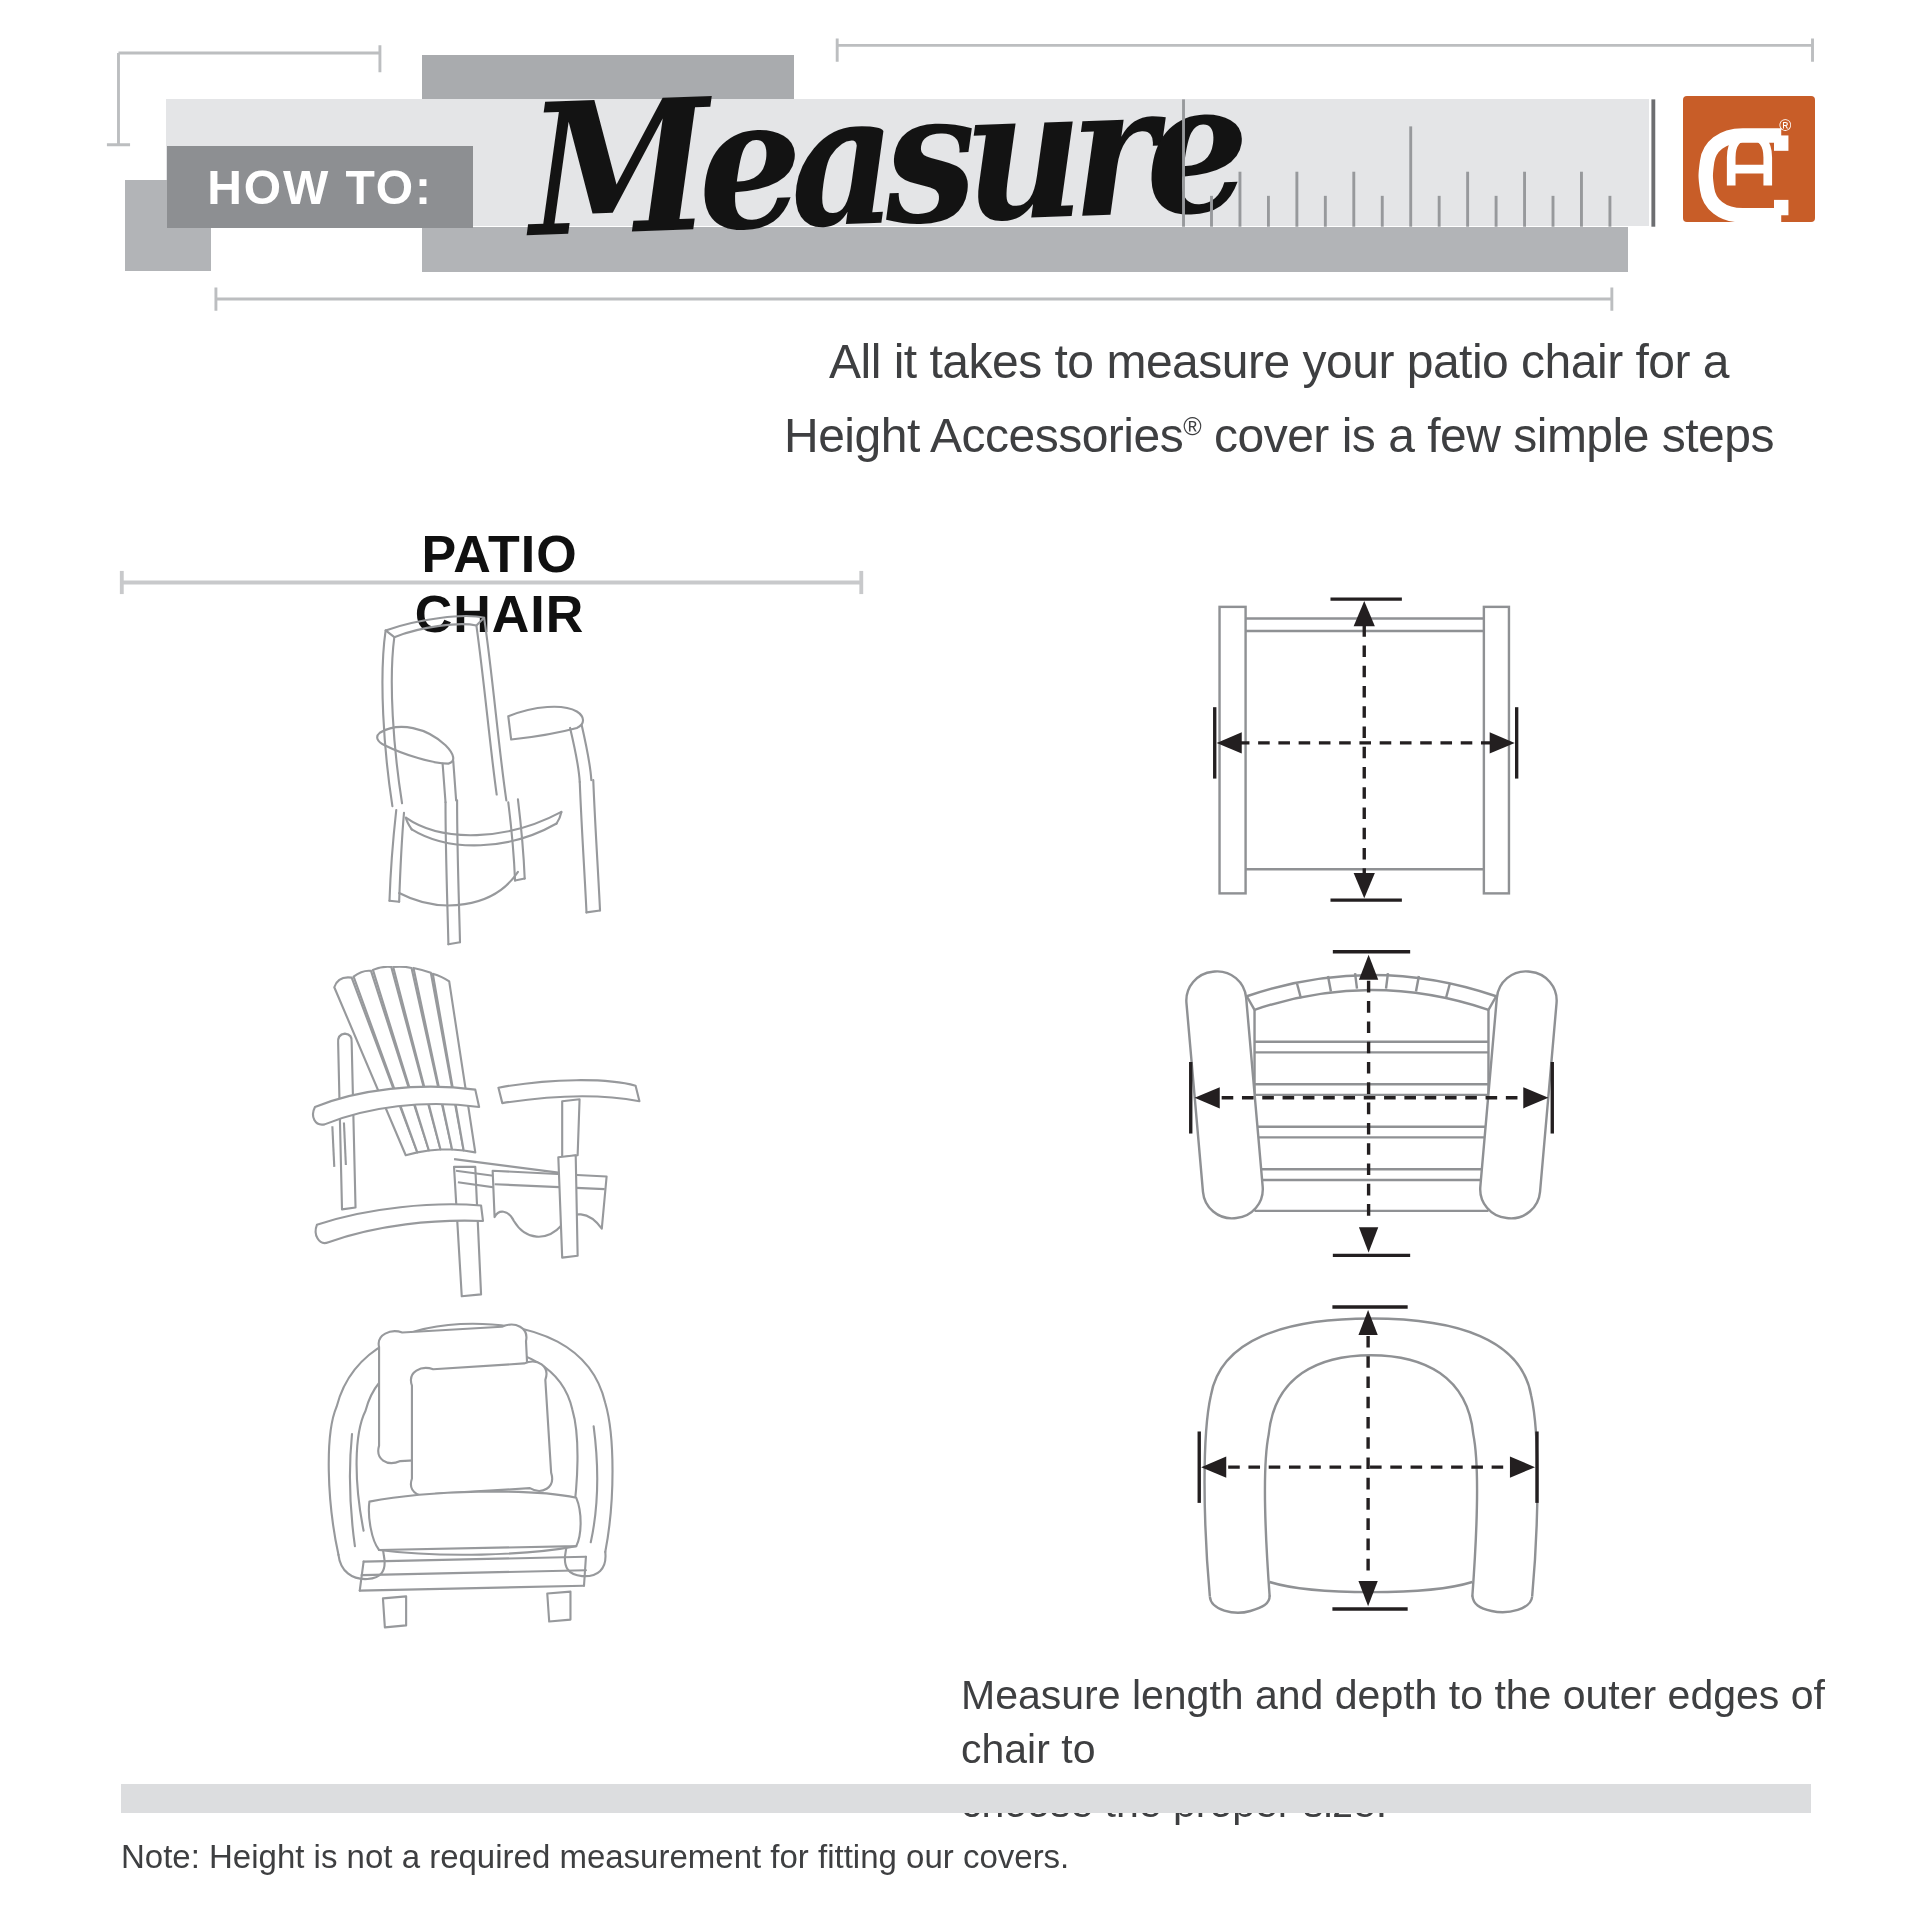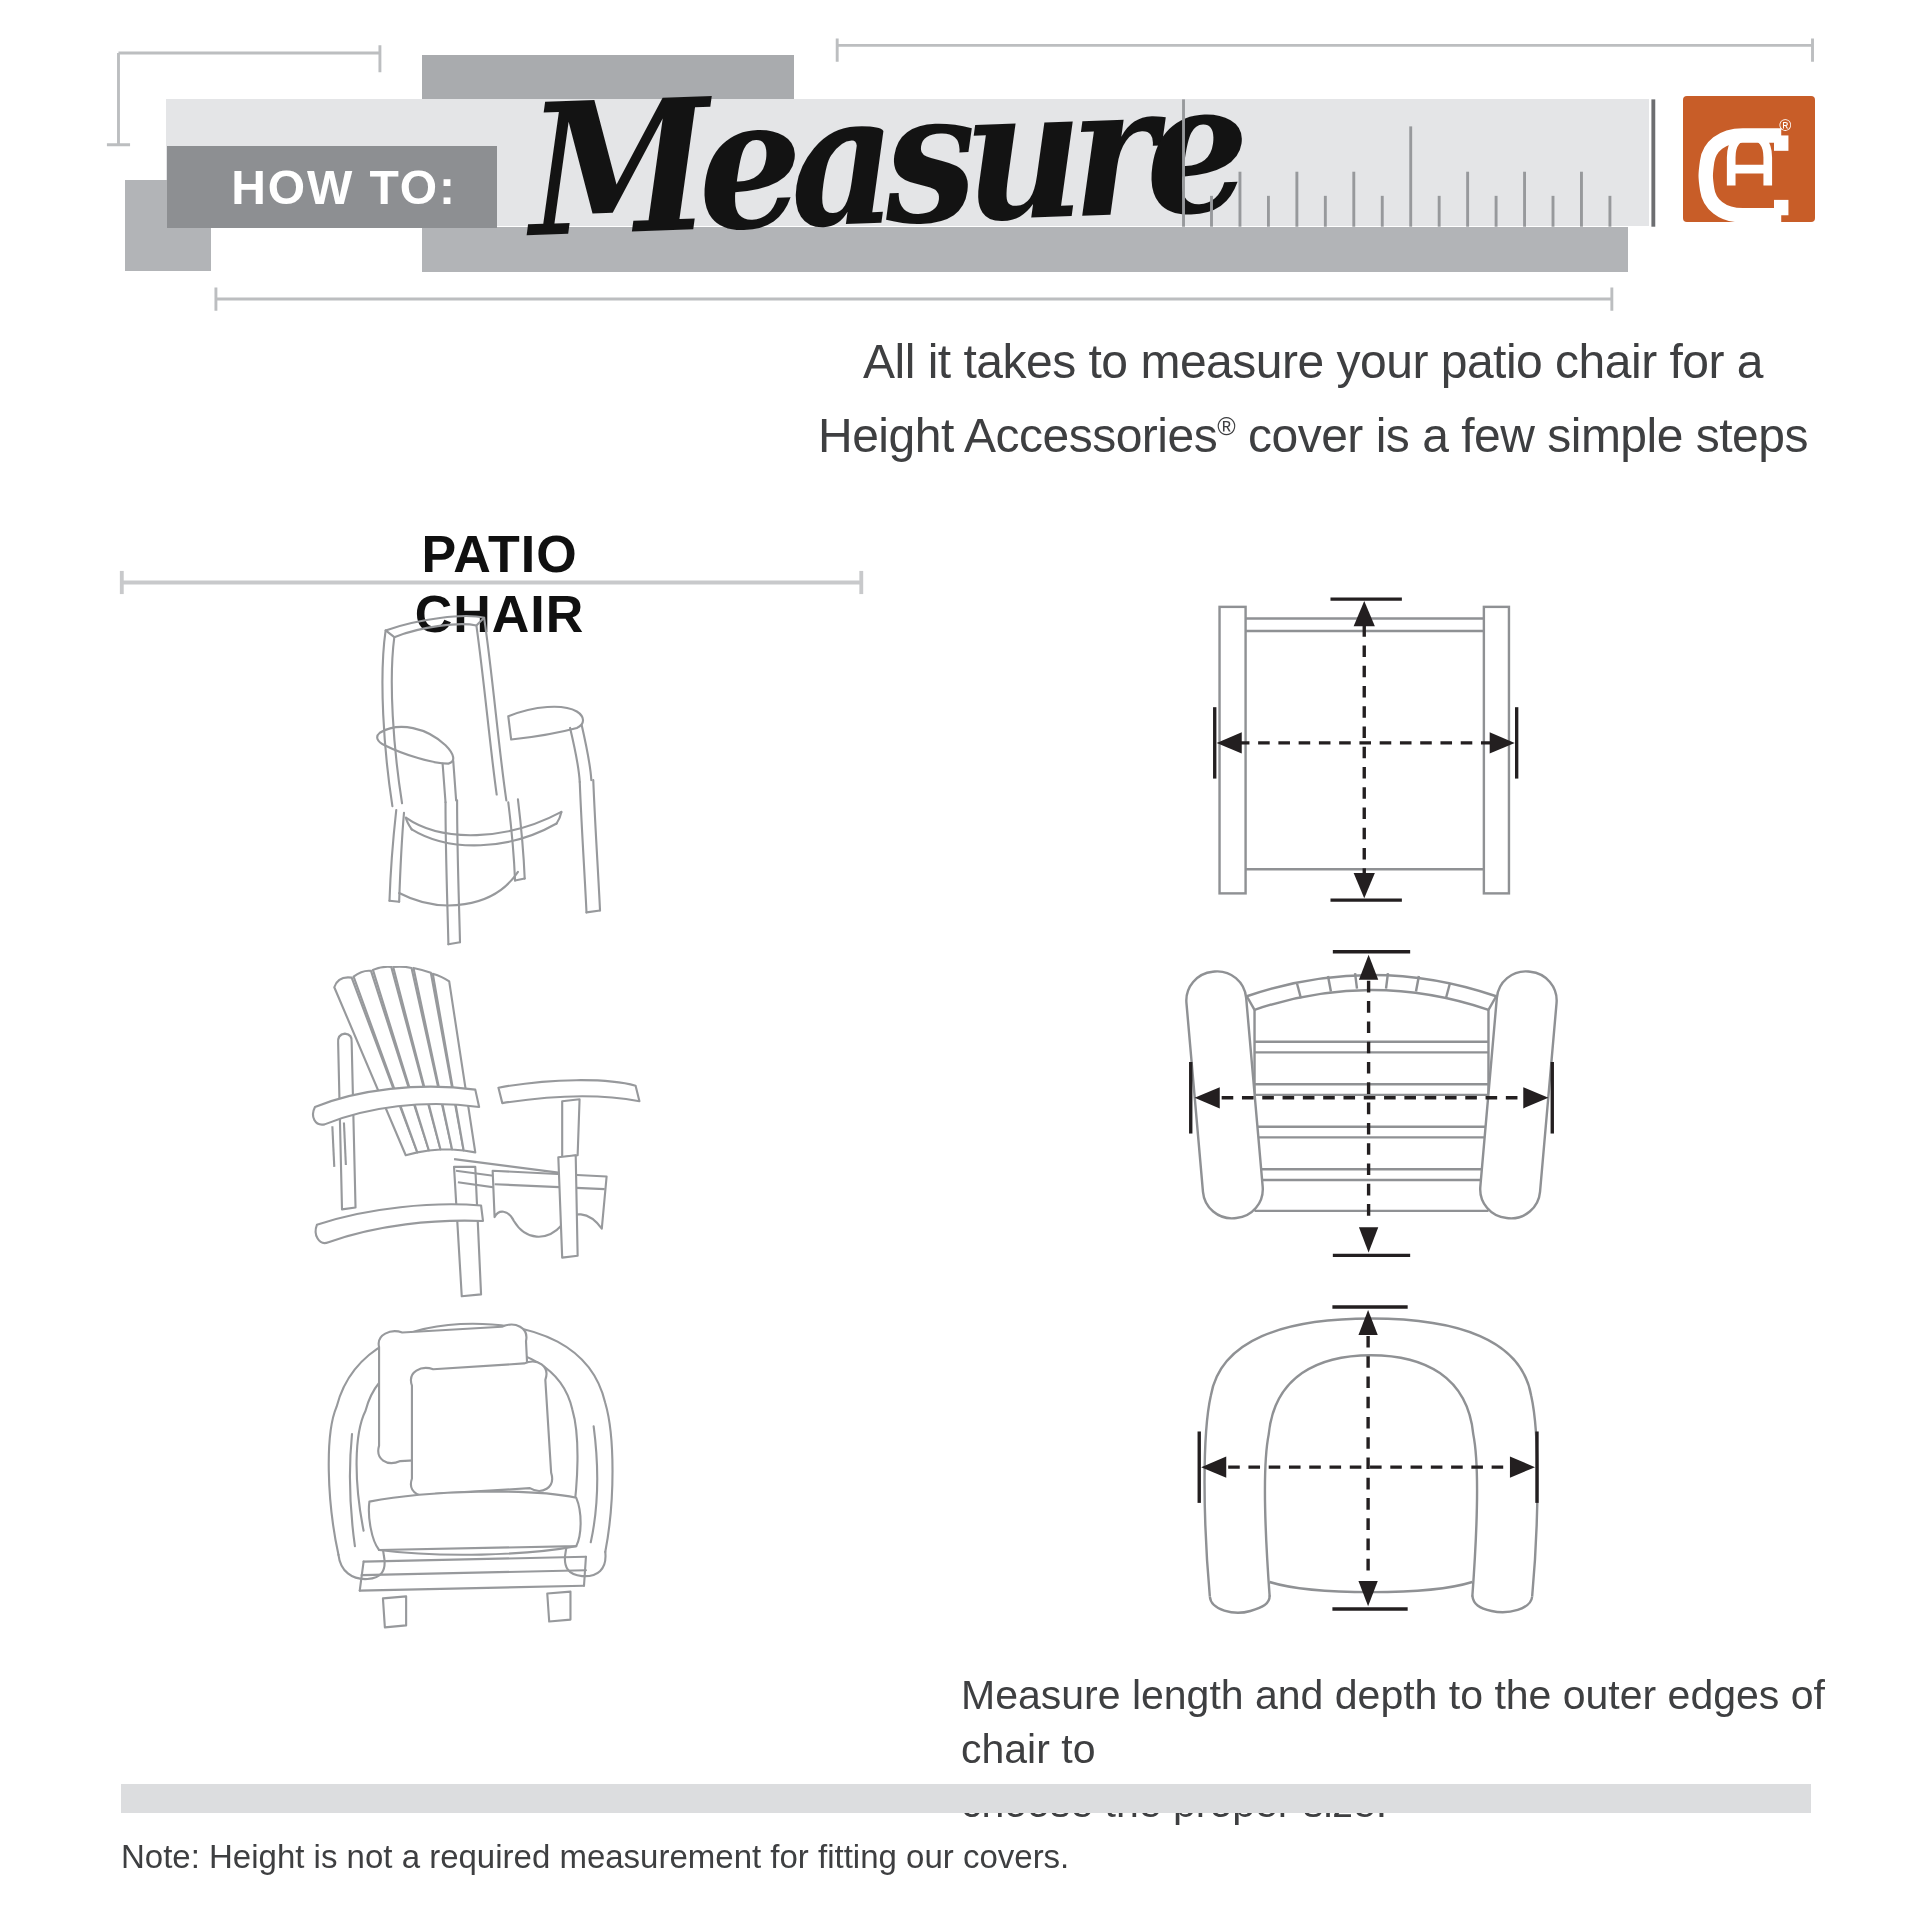--- a/index.html
+++ b/index.html
@@ -6,31 +6,31 @@
   .canvas{position:relative;width:1931px;height:1931px;background:#fff;overflow:hidden;
           font-family:"Liberation Sans",sans-serif;}
   .abs{position:absolute;}
 
   
   .band-light{left:166px;top:99px;width:1483px;height:127px;background:#e4e5e7;z-index:1;}
   .band-top-box{left:422px;top:55px;width:372px;height:44px;background:#a9abae;z-index:1;}
   .band-bottom{left:422px;top:227px;width:1206px;height:45px;background:#b2b4b7;z-index:1;}
   .rect-left{left:125px;top:180px;width:86px;height:91px;background:#b2b4b7;z-index:2;}
   .howto-box{left:167px;top:146px;width:306px;height:82px;background:#8d8f92;z-index:3;
-             display:flex;align-items:center;justify-content:center;padding-left:24px;}
+             display:flex;align-items:center;justify-content:center;}
   .howto-box span{color:#fff;font-weight:bold;font-size:48px;letter-spacing:1.9px;}
   .title-script{left:529px;top:71px;z-index:4;font-family:"DejaVu Serif",serif;
                 font-style:italic;font-weight:bold;font-size:182px;line-height:1.1;
                 color:#131313;letter-spacing:-13.5px;transform:rotate(-2deg) scaleX(.9);
                 transform-origin:left center;white-space:nowrap;}
   .header-decor{left:0;top:0;width:1931px;height:328px;z-index:5;pointer-events:none;}
   .logo{left:1683px;top:96px;width:132px;height:126px;background:#c85d28;border-radius:3.9px;z-index:6;}
 
   
-  .intro{left:700px;top:330px;width:1226px;text-align:center;color:#3e3f41;
+  .intro{left:666px;top:330px;width:1226px;text-align:center;color:#3e3f41;
          font-size:48px;line-height:64px;letter-spacing:-0.5px;}
   .intro sup{font-size:25px;vertical-align:super;}
 
   
   .section-label{left:362px;top:524px;width:275px;text-align:center;color:#101010;
                  font-weight:bold;font-size:52px;letter-spacing:1px;}
   .figure{z-index:1;}
   .caption{left:961px;top:1668px;width:898px;color:#3e3f41;font-size:41px;line-height:54px;}
 
   

